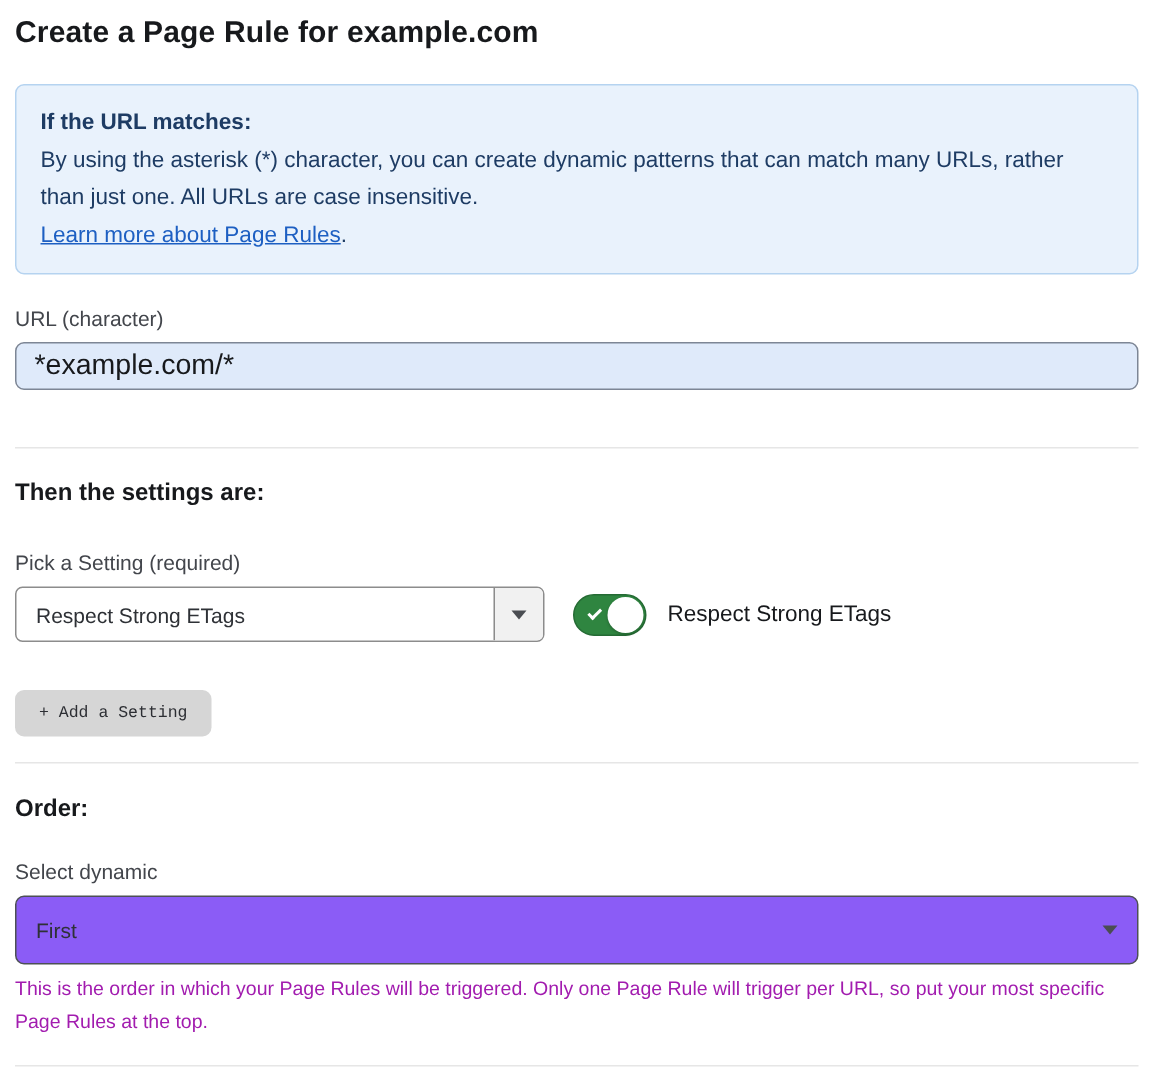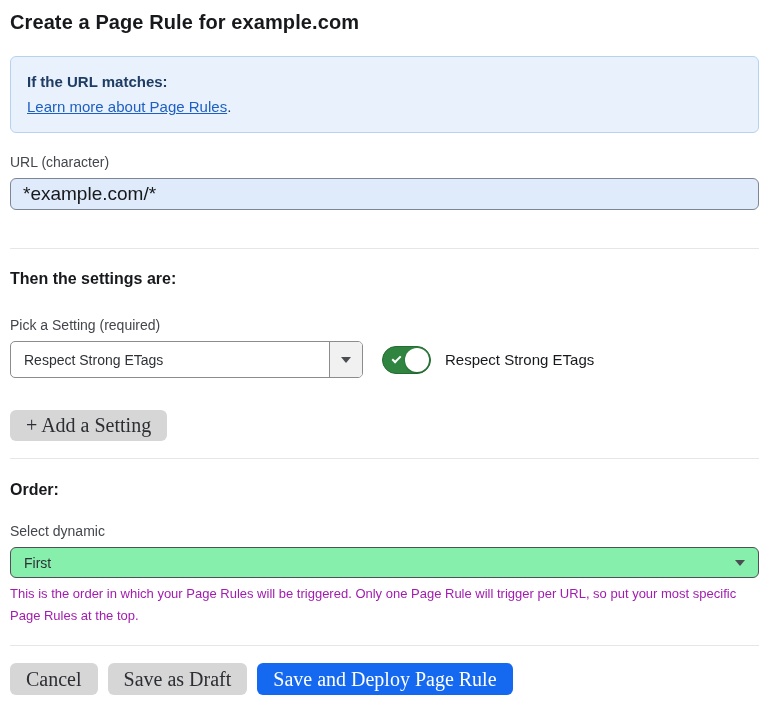--- a/index.html
+++ b/index.html
@@ -142,41 +142,41 @@
     color: #17191c;
   }
   
   .btn {
     display: inline-flex;
     align-items: center;
     justify-content: center;
     height: 32px;
     border: none;
     border-radius: 6px;
-    font-family: Liberation Serif, serif;
-    font-size: 20px;
+    font-family: Liberation Mono, monospace;
+    font-size: 11px;
     cursor: pointer;
     padding: 0 16px;
   }
   .btn-gray {
     background: var(--button-gray, #d6d6d6);
     color: #2c2e33;
   }
   .btn-add { margin-top: 32px; height: 31px; }
   .divider-2 { margin-top: 17px; }
   .order-heading { margin-top: 22px; }
   .order-label { margin-top: 24px; }
   
   .order-select {
     margin-top: 8px;
     width: 100%;
-    height: 31px;
+    height: 46px;
     border: 1px solid #4d5055;
     border-radius: 6px;
-    background: #86efac;
+    background: #8b5cf6;
     display: flex;
     align-items: center;
     padding: 0 13px;
     font-size: 14px;
     color: #2e3136;
     cursor: pointer;
   }
   .order-select .select-value { flex: 1; }
   .help-text {
     margin-top: 5px;
@@ -200,20 +200,21 @@
 </style>
 </head>
 <body>
 
 
 
 <h1 class="page-title">Create a Page Rule for example.com</h1>
 
 <div class="info-box">
   <div class="info-heading">If the URL matches:</div>
+  <div class="info-body">By using the asterisk (*) character, you can create dynamic patterns that can match many URLs, rather than just one. All URLs are case insensitive.</div>
   <div>
     <a>Learn more about Page Rules</a><span>.</span>
   </div>
 </div>
 
 <div class="field-label">URL (character)</div>
 <input class="url-input" type="text" value="*example.com/*" style="">
 
 <hr class="divider divider-1">
 

